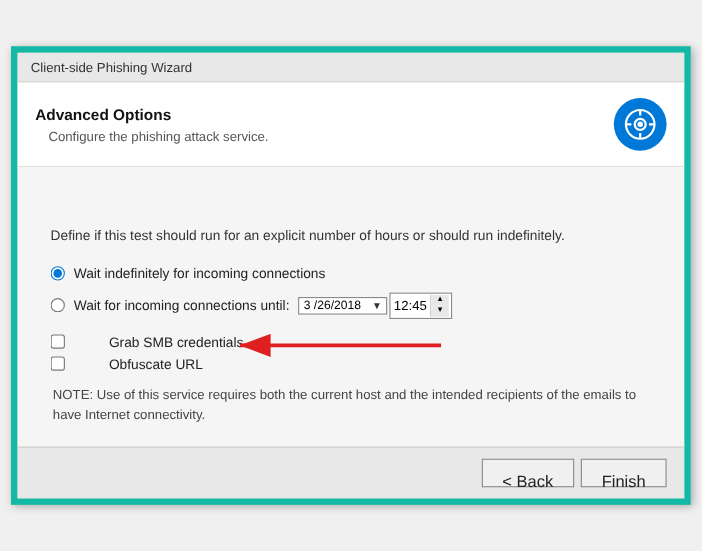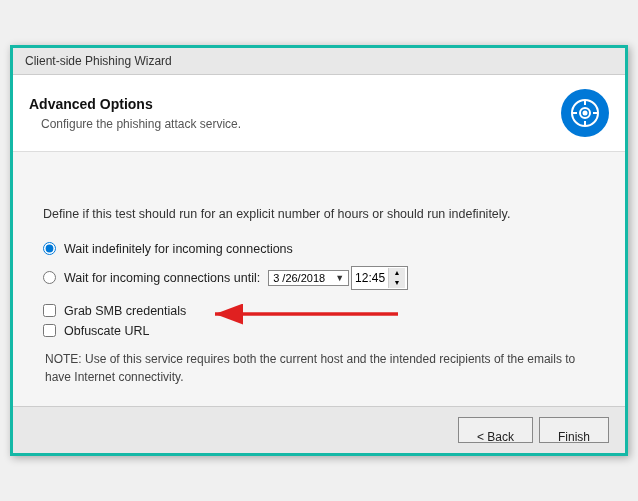--- a/index.html
+++ b/index.html
@@ -10,21 +10,21 @@
       display: flex;
       align-items: center;
       justify-content: center;
       width: 638px;
       height: 501px;
       overflow: hidden;
     }
     .dialog {
       width: 618px;
       background: #fef9c3;
-      border: 3px solid #14b8a6;
+      border: 6px solid #14b8a6;
       box-shadow: 2px 2px 8px rgba(0,0,0,0.3);
       display: flex;
       flex-direction: column;
     }
     .title-bar {
       background: #e8e8e8;
       border-bottom: 1px solid #ccc;
       padding: 6px 12px;
       font-size: 12px;
       color: #333;
@@ -100,20 +100,21 @@
       margin-right: 8px;
     }
     .checkbox-group {
       margin-bottom: 10px;
     }
     .checkbox-option {
       display: flex;
       align-items: center;
       margin-bottom: 6px;
       position: relative;
+      gap: 32px;
     }
     .checkbox-option input[type="checkbox"] {
       margin-right: 8px;
       cursor: pointer;
     }
     .checkbox-option label {
       font-size: 12.5px;
       color: #222;
       cursor: pointer;
     }
@@ -127,21 +128,21 @@
     .footer {
       display: flex;
       justify-content: flex-end;
       padding: 10px 16px;
       border-top: 1px solid #ccc;
       background: #e8e8e8;
       gap: 6px;
     }
     .btn {
       padding: 12px 18px;
-      font-size: 12px;
+      font-size: 15px;
       border: 1px solid #888;
       background: #f0f0f0;
       cursor: pointer;
       color: #222;
       height: 16px;
     }
     .date-field-wrapper {
       display: flex;
       align-items: center;
       border: 1px solid #888;

